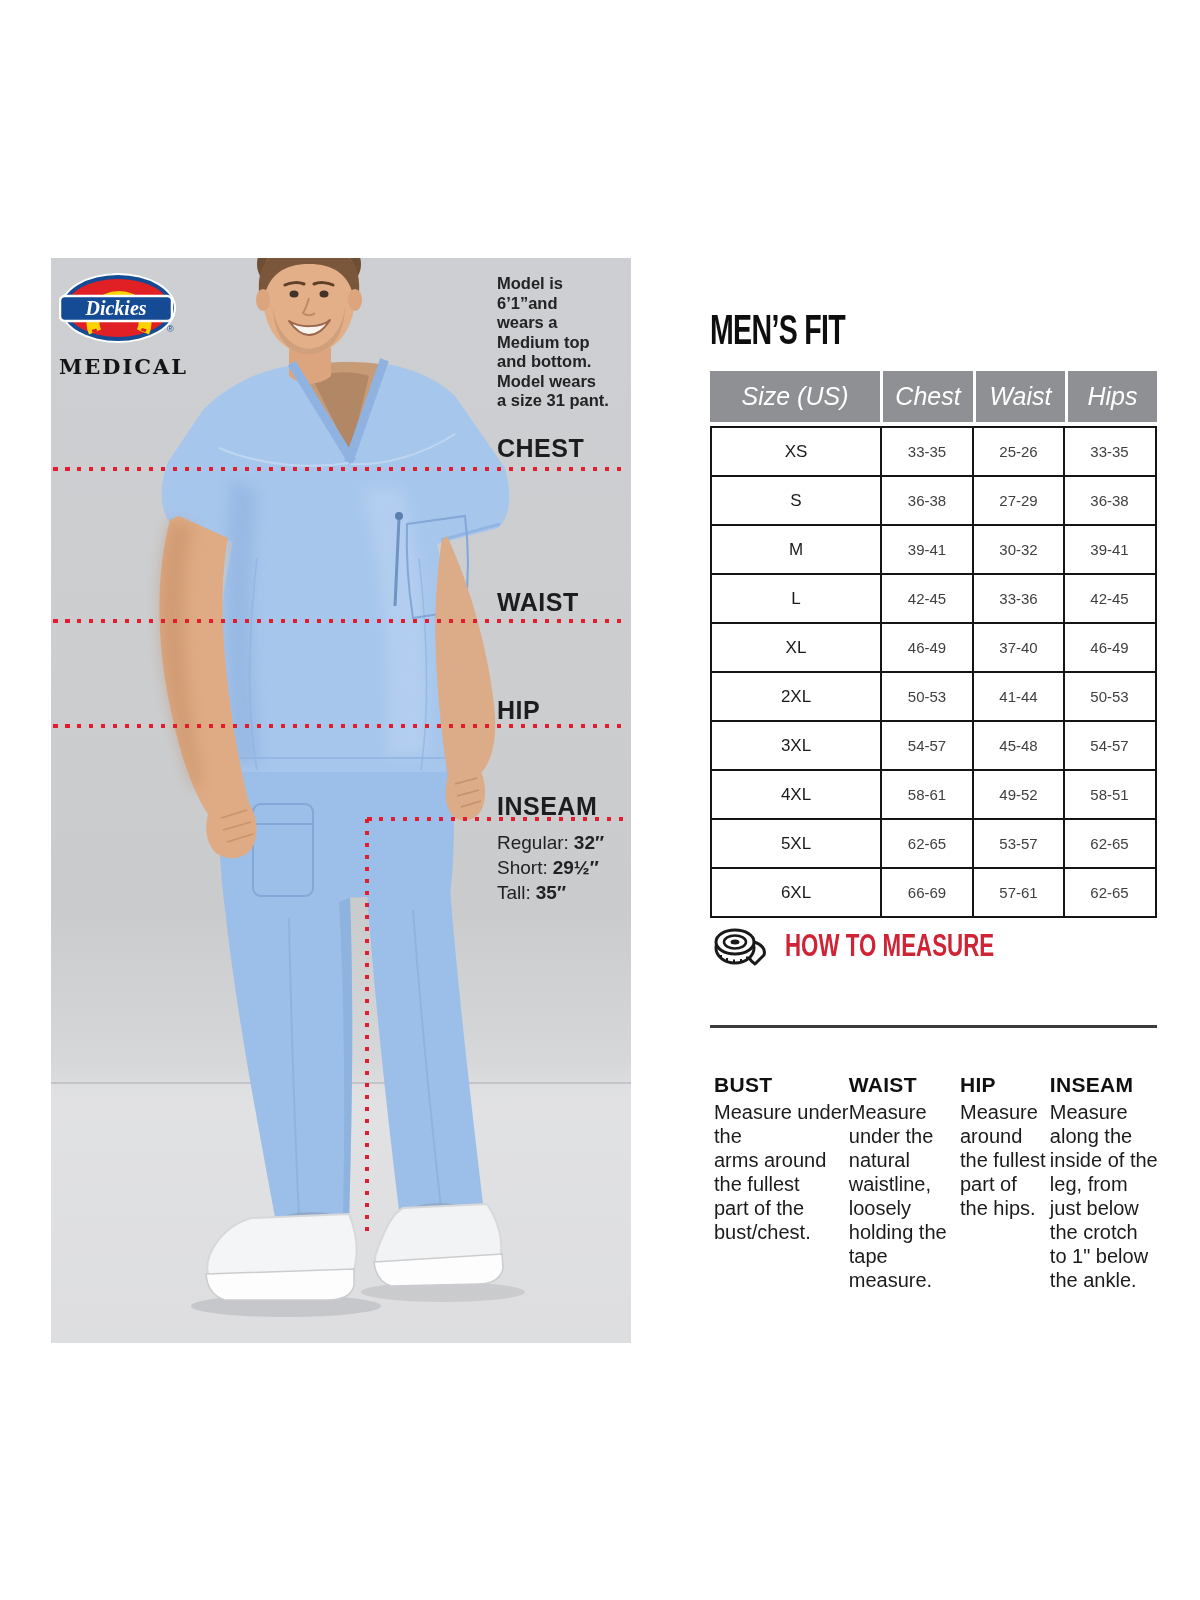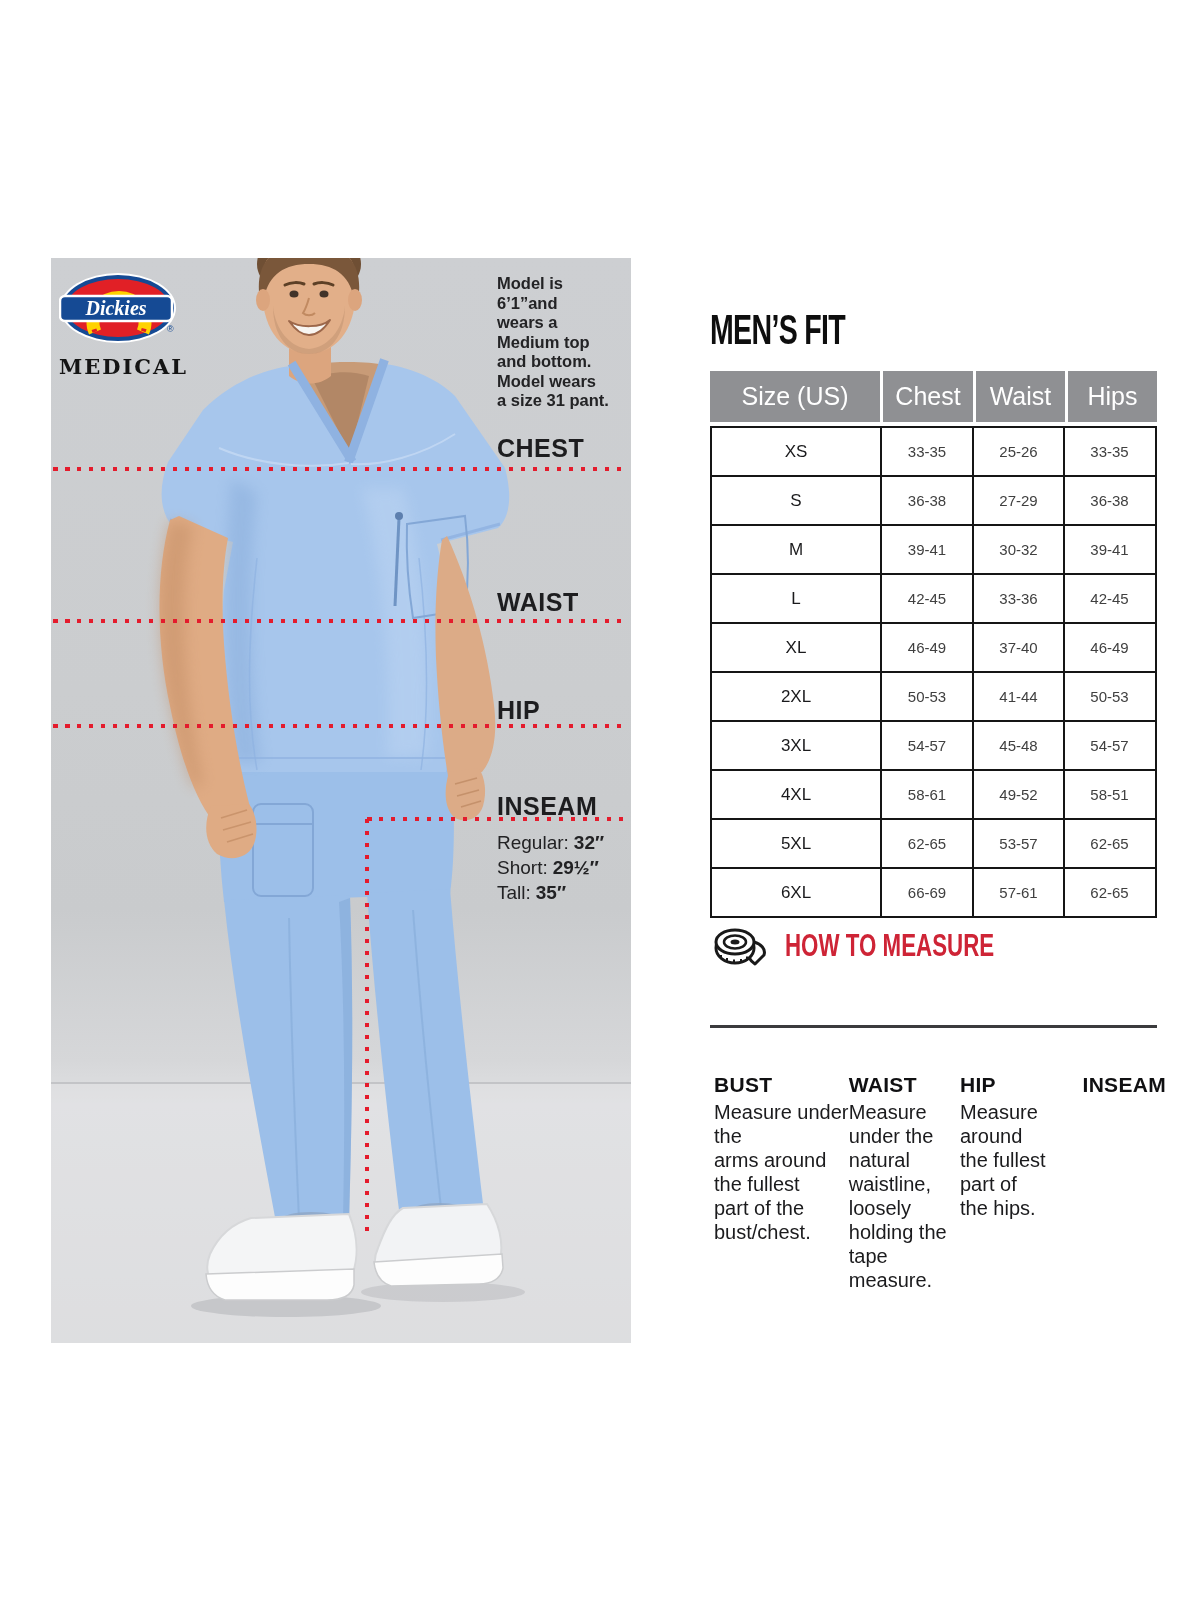--- a/index.html
+++ b/index.html
@@ -47,21 +47,21 @@
     font-size:42px;font-weight:800;letter-spacing:-1px;color:#0e0e0e;
     transform:scaleX(.68);transform-origin:left top;white-space:nowrap;
   }
   .size-table{position:absolute;left:710px;top:371px;width:447px;}
   .thead{
     display:grid;grid-template-columns:170px 93px 92px 92px;height:51px;
     background:#8f9093;color:#ffffff;margin-bottom:4px;
   }
   .thead > div{
     display:flex;align-items:center;justify-content:center;
-    font-size:25px;box-sizing:border-box;
+    font-size:25px;box-sizing:border-box;font-style:italic;
   }
   .thead > div + div{border-left:3px solid #ffffff;}
   .tbody{border:2.5px solid #151515;background:#ffffff;}
   .trow{display:grid;grid-template-columns:168px 92px 91px 91px;height:47px;}
   .trow + .trow{border-top:2.5px solid #151515;}
   .trow > div{display:flex;align-items:center;justify-content:center;font-size:15px;color:#404040;}
   .trow > div + div{border-left:2.5px solid #151515;}
   .trow .c-size{font-size:17px;color:#1a1a1c;}
   .htm-row{position:absolute;left:713px;top:924px;display:flex;align-items:center;z-index:2;}
   .htm-icon{margin-right:14px;}
@@ -328,17 +328,21 @@
     </div>
     <div class="instr-col col-right">
       <div class="instr-sec">
         <h3>HIP</h3>
         <p>Measure around
 the fullest part of
 the hips.</p>
       </div>
       <div class="instr-sec">
         <h3>INSEAM</h3>
+        <p>Measure along the
+inside of the leg, from
+just below the crotch
+to 1" below the ankle.</p>
       </div>
     </div>
   </div>
 
 </div>
 
 </body></html>

